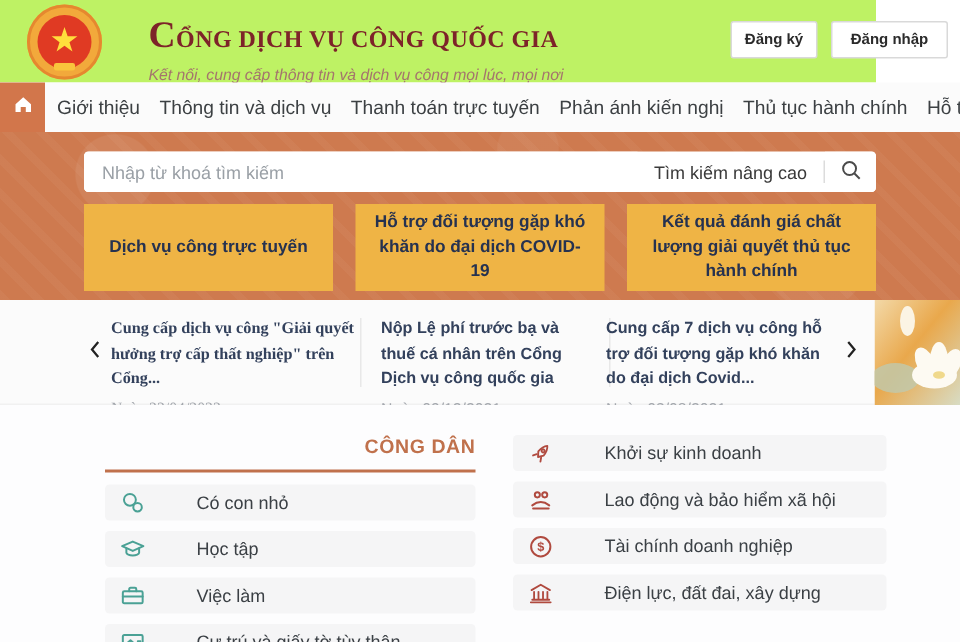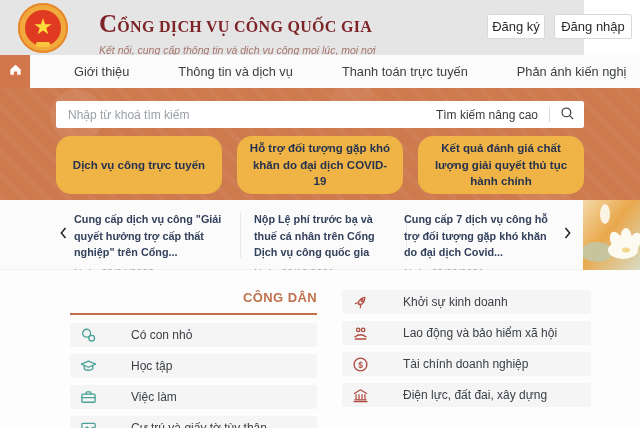--- a/index.html
+++ b/index.html
@@ -1,71 +1,71 @@
 <!DOCTYPE html>
 <html><head>
 <meta charset="utf-8">
 <style>
   * { margin:0; padding:0; box-sizing:border-box; }
   html,body { width:640px; height:428px; }
   body { font-family:"Liberation Sans", sans-serif; background:#fff; }
   #app { position:relative; width:640px; height:428px; overflow:hidden; background:#fff; }
 
   
-  #header { position:absolute; left:0; top:0; width:584px; height:55px; background:#e5e5e5; }
+  #header { position:absolute; left:0; top:0; width:584px; height:55px; background:#bef264; }
   .logo-wrap { position:absolute; left:17px; top:2px; width:52px; height:52px; cursor:pointer; }
   .brand { position:absolute; left:99px; top:8px; }
   .brand-title { font-family:"Liberation Serif", serif; font-size:16px; font-weight:700;
                  color:#7D2429; letter-spacing:.3px; line-height:1.25; }
   .brand-title::first-letter { font-size:25px; }
   .brand-sub { margin-top:5px; font-size:10.5px; font-style:italic; color:#A4756C; }
   .hdr-btn { position:absolute; top:14px; height:25px; background:#fff; border:1px solid #D9D9D9;
-             border-radius:2px; font-size:13px; font-weight:400; color:#2B2B2B;
+             border-radius:2px; font-size:10px; font-weight:700; color:#2B2B2B;
              display:flex; align-items:center; justify-content:center; cursor:pointer;
              font-family:"Liberation Sans", sans-serif; }
   .btn-register { left:487px; width:58px; }
   .btn-login { left:554px; width:78px; }
 
   
   #nav { position:absolute; left:0; top:55px; width:640px; height:33px; background:#FBFBFB;
          display:flex; align-items:center; }
   .home-tab { width:30px; height:33px; background:#D2764B; display:flex; align-items:center;
               justify-content:center; cursor:pointer; flex:0 0 auto; }
   .nav-items { display:flex; gap:13px; margin-left:8px; }
-  .nav-item { font-size:12.8px; color:#3C4043; cursor:pointer; white-space:nowrap;margin-left:36px; }
+  .nav-item { font-size:12.8px; color:#3C4043; cursor:pointer; white-space:nowrap; }
 
   
   #hero { position:absolute; left:0; top:88px; width:640px; height:112px; background-color:#CE7A4F;
           background-image:
             radial-gradient(circle at 12% 25%, rgba(255,255,255,.07) 0 26px, transparent 27px),
             radial-gradient(circle at 85% 75%, rgba(255,255,255,.06) 0 34px, transparent 35px),
             radial-gradient(circle at 55% 10%, rgba(255,255,255,.05) 0 20px, transparent 21px),
             repeating-linear-gradient(45deg, rgba(255,255,255,.035) 0 5px, transparent 5px 16px); }
   .search-bar { position:absolute; left:56px; top:13px; width:528px; height:27px; background:#fff;
                 border-radius:3px; display:flex; align-items:center; overflow:hidden; }
   .search-input { flex:1; height:100%; border:0; outline:none; padding:0 12px; font-size:12px;
                   color:#333; font-family:"Liberation Sans", sans-serif; }
   .search-input::placeholder { color:#9AA0A6; }
   .adv-link { font-size:12px; color:#3A3A3A; padding:0 11px; cursor:pointer; white-space:nowrap; }
   .v-sep { width:1px; height:15px; background:#DCDCDC; }
   .search-btn { width:34px; height:100%; border:0; background:#fff; display:flex; align-items:center;
                 justify-content:center; cursor:pointer; }
   .quick-row { position:absolute; left:56px; top:48px; width:528px; display:flex; gap:15px; }
-  .quick-btn { flex:1; min-height:44px; background:#EFB445; border:0; border-radius:15px;
+  .quick-btn { flex:1; min-height:44px; background:#EFB445; border:0; border-radius:0;
                font-size:11.5px; font-weight:700; color:#263250; line-height:1.45; padding:4px 10px;
                cursor:pointer; font-family:"Liberation Sans", sans-serif; }
 
   
   #news { position:absolute; left:0; top:200px; width:640px; height:70px; background:#FBFBFB;
           border-bottom:1px solid #F1F1F1; }
   .carousel-arrow { position:absolute; top:23px; width:14px; height:22px; background:none; border:0;
                     cursor:pointer; display:flex; align-items:center; justify-content:center; }
   .arrow-left { left:56px; } .arrow-right { left:561px; }
   .news-item { position:absolute; top:11px; cursor:pointer; }
-  .news-item.n0 { left:74px; width:162px; }
+  .news-item.n0 { left:74px; width:162px;font-family:Liberation Serif, serif; }
   .news-item.n1 { left:254px; width:142px; }
   .news-item.n2 { left:404px; width:146px; }
   .news-title { font-size:10.8px; font-weight:700; color:#33415C; line-height:1.55; }
   .news-date { margin-top:6px; font-size:10.5px; color:#A3A7AD; }
   .news-sep { position:absolute; top:12px; width:1px; height:46px; background:#E8E8E8; }
   .sep1 { left:240px; } .sep2 { left:406px; }
   .lotus { position:absolute; left:583px; top:0; width:57px; height:70px; }
 
   
   #services { position:absolute; left:0; top:270px; width:640px; height:158px; background:#FDFDFE; }

